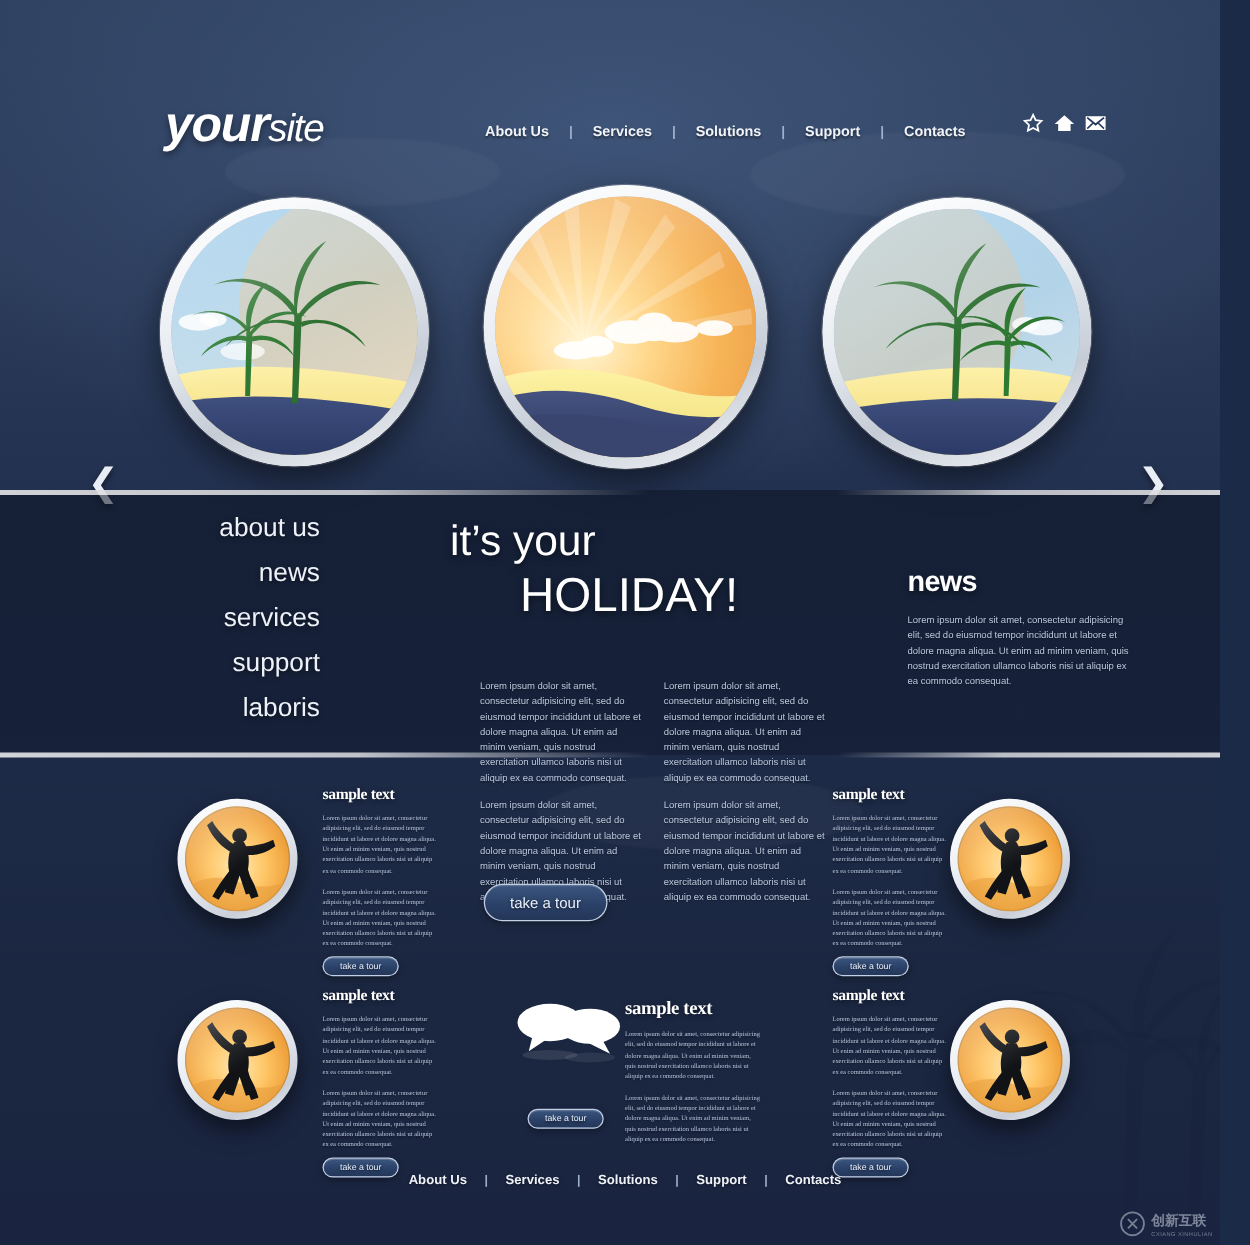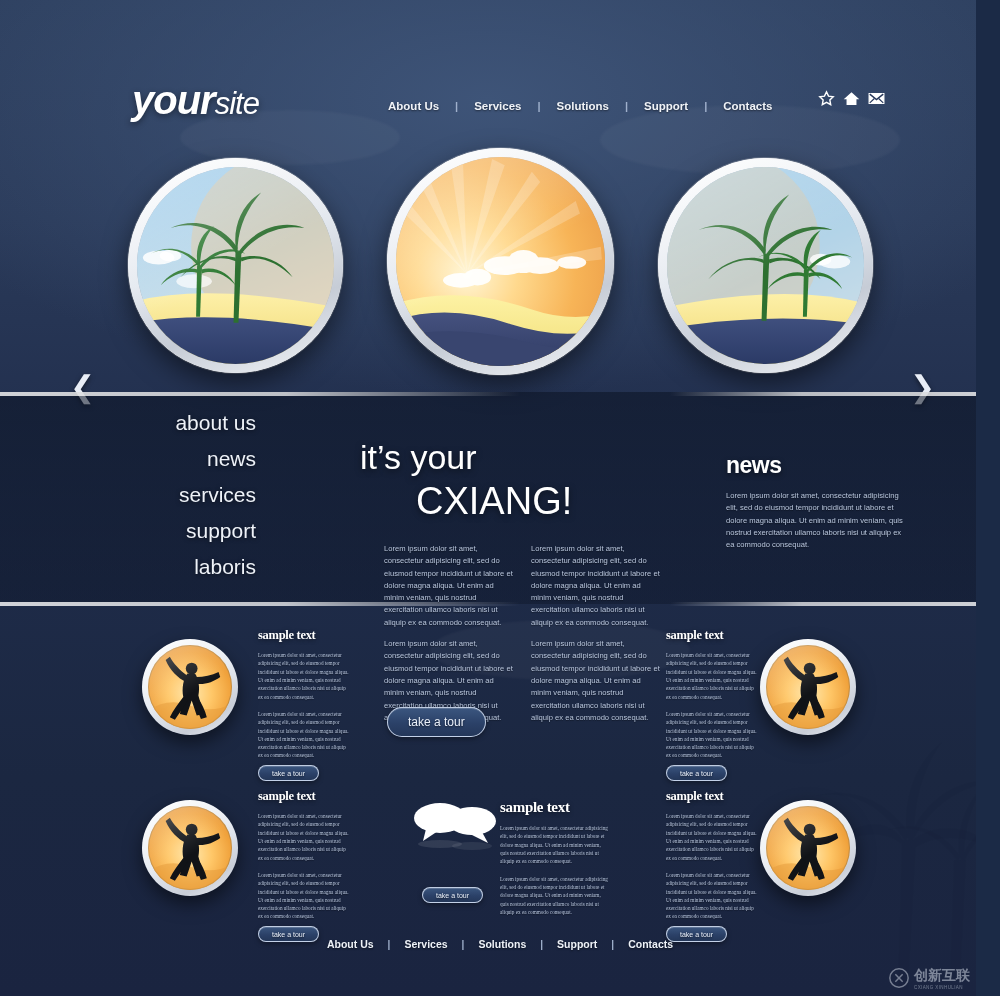--- a/index.html
+++ b/index.html
@@ -118,21 +118,20 @@
     display: block; color: #eef2f8; text-decoration: none;
     font-size: 21px; font-weight: normal; line-height: 1.05;
     text-shadow: 0 1px 4px rgba(0,0,0,.5);
   }
   .sidemenu a + a { margin-top: 14px; }
 
   .hero-h {
     position: absolute; left: 360px; top: 415px; width: 340px;
     color: #fff; text-shadow: 0 2px 6px rgba(0,0,0,.5);
     font-weight: 300;
-    margin-top: 24px;
   }
   .hero-h .h1 { font-size: 34px; display: block; line-height: 1.1; }
   .hero-h .h2 { font-size: 38px; display: block; line-height: 1.1; margin-left: 56px; margin-top: 5px; }
 
   .hero-cols {
     position: absolute; left: 384px; top: 543px; width: 276px;
     display: flex; gap: 18px;
   }
   .hero-cols .col { width: 129px; }
   .lorem {
@@ -208,21 +207,21 @@
     text-align: center; color: #aebad0; font-size: 8.5px;
     text-shadow: 0 1px 2px rgba(0,0,0,.4);
   }
 
   .watermark {
     position: absolute; right: 6px; bottom: 6px;
     display: flex; align-items: center; gap: 4px;
     opacity: .55;
   }
   .watermark .wm-t {
-    color: #cfd6e2; font-size: 14px; font-weight: bold;
+    color: #cfd6e2; font-size: 11px; font-weight: bold;
     font-family: "DejaVu Sans", sans-serif;
   }
   .watermark .wm-s { color: #b7c0ce; font-size: 4.5px; letter-spacing: .4px; display:block; }
 </style>
 </head>
 <body>
 
 <div id="page">
 
   <div class="bg-cloud" style="left:600px;top:105px;width:300px;height:70px;"></div>
@@ -429,21 +428,21 @@
   <nav class="sidemenu">
     <a href="#">about us</a>
     <a href="#">news</a>
     <a href="#">services</a>
     <a href="#">support</a>
     <a href="#">laboris</a>
   </nav>
 
   <div class="hero-h">
     <span class="h1">it’s your</span>
-    <span class="h2">CXIANG!</span>
+    <span class="h2">HOLIDAY!</span>
   </div>
 
   <div class="hero-cols">
     <div class="col">
       <p class="lorem">Lorem ipsum dolor sit amet, consectetur adipisicing elit, sed do eiusmod tempor incididunt ut labore et dolore magna aliqua. Ut enim ad minim veniam, quis nostrud exercitation ullamco laboris nisi ut aliquip ex ea commodo consequat.</p>
       <p class="lorem">Lorem ipsum dolor sit amet, consectetur adipisicing elit, sed do eiusmod tempor incididunt ut labore et dolore magna aliqua. Ut enim ad minim veniam, quis nostrud exercitation ullamco laboris nisi ut aliquip ex ea commodo consequat.</p>
     </div>
     <div class="col">
       <p class="lorem">Lorem ipsum dolor sit amet, consectetur adipisicing elit, sed do eiusmod tempor incididunt ut labore et dolore magna aliqua. Ut enim ad minim veniam, quis nostrud exercitation ullamco laboris nisi ut aliquip ex ea commodo consequat.</p>
       <p class="lorem">Lorem ipsum dolor sit amet, consectetur adipisicing elit, sed do eiusmod tempor incididunt ut labore et dolore magna aliqua. Ut enim ad minim veniam, quis nostrud exercitation ullamco laboris nisi ut aliquip ex ea commodo consequat.</p>

